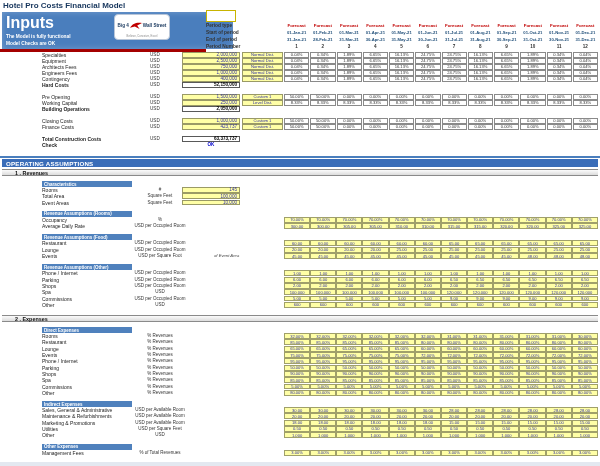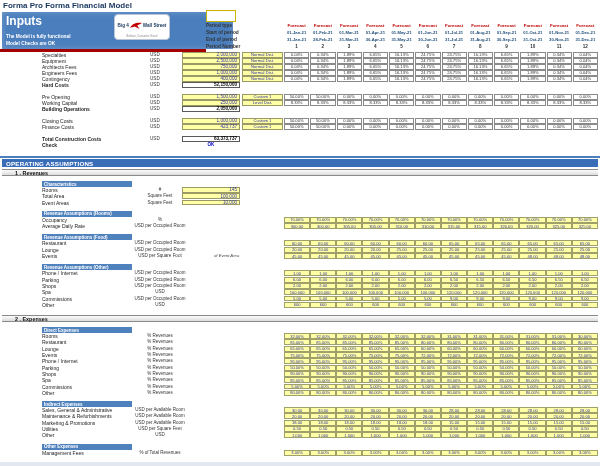--- a/index.html
+++ b/index.html
@@ -4,21 +4,21 @@
 <style>
   *{margin:0;padding:0;box-sizing:border-box}
   html,body{background:#eef1f5}
   #page{position:relative;width:600px;height:466px;background:#ffffff;overflow:hidden;
         font-family:"Liberation Sans",sans-serif;color:#222}
   .b{font-weight:bold}
   
   .title{position:absolute;left:3px;top:1px;font-size:8px;font-weight:bold;color:#17365d;white-space:nowrap}
   .banner{position:absolute;left:2px;top:12px;width:231px;height:37px;background:#4a7ebd;
           box-shadow:inset 0 0 6px rgba(255,255,255,.25)}
-  .banner-h{position:absolute;left:4px;top:2px;font-size:12px;font-weight:bold;color:#fff}
+  .banner-h{position:absolute;left:4px;top:2px;font-size:16px;font-weight:bold;color:#fff}
   .banner-sub{position:absolute;left:4px;top:22px;font-size:4.8px;font-weight:bold;color:#fff;line-height:1.45}
   .logo{position:absolute;left:112px;top:2px;width:56px;height:26px;background:#fff;border:1px solid #b9c6d8;
         border-radius:4px;display:flex;flex-direction:column;align-items:center;justify-content:center}
   .logo-row{display:flex;align-items:center;gap:1px}
   .logo-t{font-size:4.6px;font-weight:bold;color:#16365c;white-space:nowrap}
   .logo-tag{font-size:2.8px;color:#8a8a8a;white-space:nowrap}
   .redline{position:absolute;left:0;top:49px;width:206px;height:3px;background:#a40000}
   .ptbox{position:absolute;left:206px;top:10px;width:30px;height:12px;background:#fff;border:1px solid #c8b400}
   .phlabels{position:absolute;left:206px;top:22px;width:78px;font-size:4.8px;font-weight:bold;color:#333}
   .phlabels div{height:7px;line-height:7px;white-space:nowrap}
@@ -63,21 +63,21 @@
   .ogrid{position:absolute;left:284px;top:0;width:314px;display:grid;grid-template-columns:repeat(12,1fr)}
   .ocell{height:5.9px;background:#ffffa6;border:1px solid #a0a06a;color:#3333a0;font-size:4.1px;
          display:flex;align-items:center;justify-content:center;white-space:nowrap;overflow:hidden}
   .footerbar{position:absolute;left:0;bottom:0;width:600px;height:4px;background:#e3e8f0}
 </style>
 </head>
 <body>
 
 <div id="page">
 
-  <div class="title">Forma Pro Forma Financial Model</div>
+  <div class="title">Hotel Pro Costs Financial Model</div>
 
   <div class="banner">
     <div class="banner-h">Inputs</div>
     <div class="banner-sub">
       <div>The Model is fully functional</div>
       <div>Model Checks are OK</div>
     </div>
     <div class="logo">
       <div class="logo-row">
         <span class="logo-t">Big 4</span>

